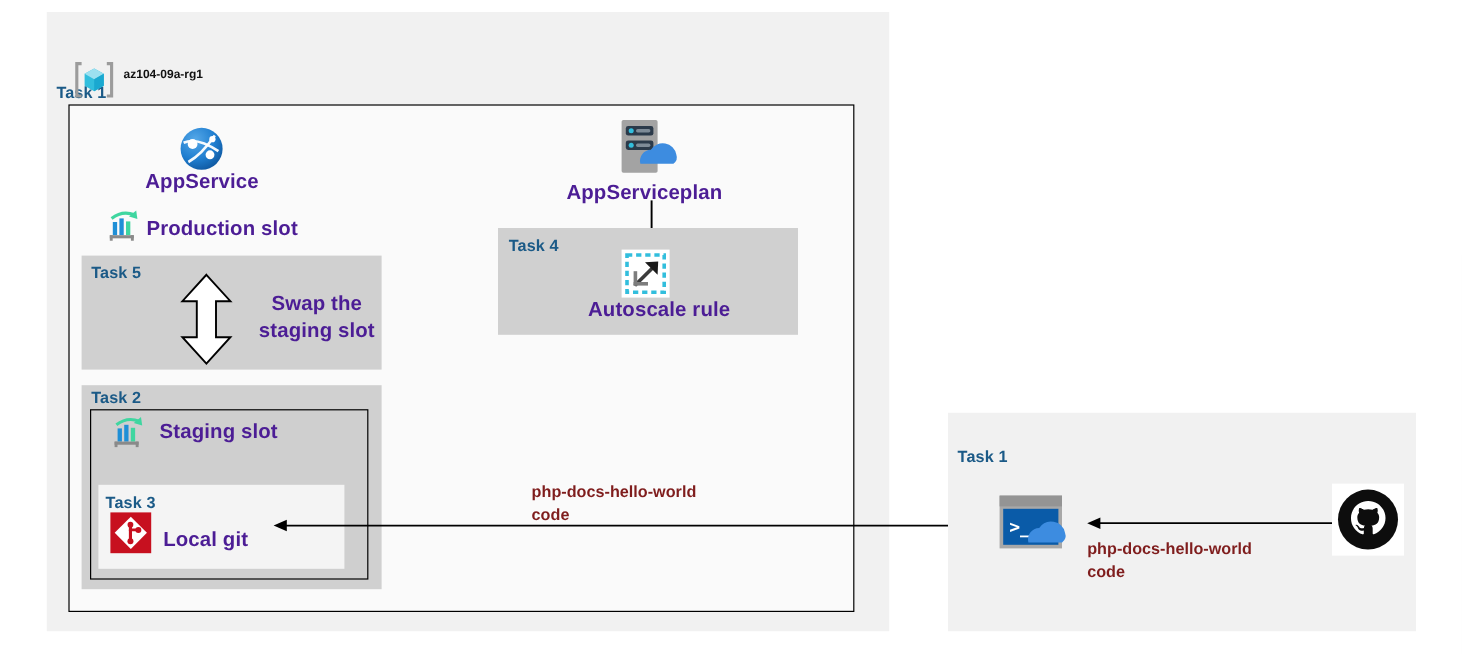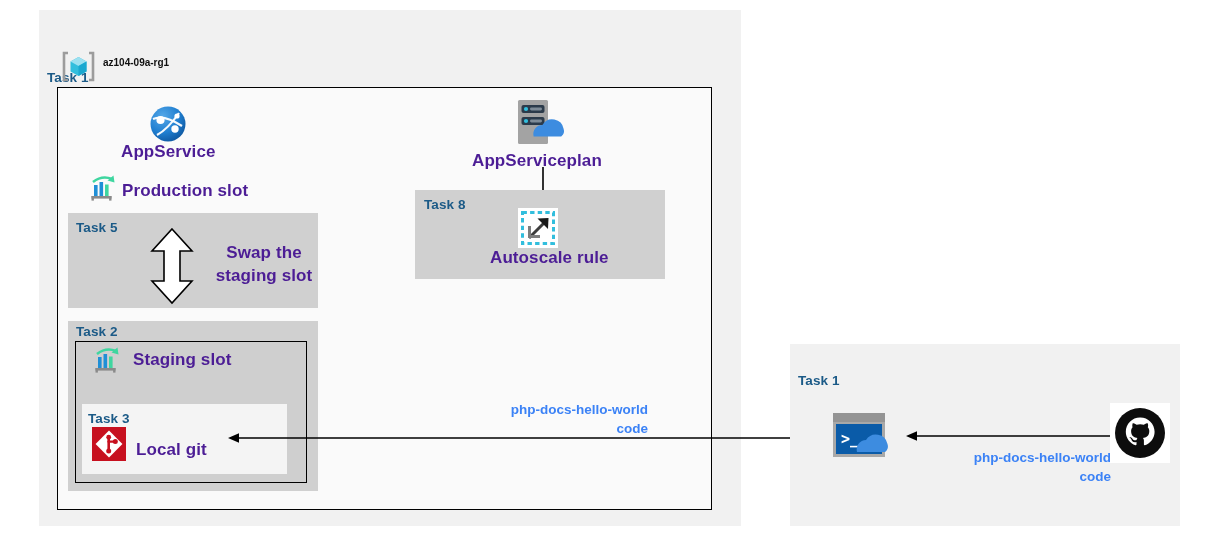--- a/index.html
+++ b/index.html
@@ -49,24 +49,24 @@
     letter-spacing: .1px;
   }
   .node-label.multiline { white-space: normal; text-align: center; line-height: 1.35; }
   .rg-label {
     color: #111111;
     font-size: 10px;
     font-weight: bold;
     white-space: nowrap;
   }
   .center-label {
-    color: #3b82f6;
+    color: #7f1d1d;
     font-size: 13.5px;
     font-weight: bold;
-    text-align: right;
+    text-align: left;
     line-height: 1.4;
   }
   svg { display: block; overflow: visible; }
 </style>
 </head>
 <body>
 
 <div id="canvas">
 
   <div class="abs task-box-light" style="left:39px; top:10px; width:702px; height:516px;"></div>
@@ -186,21 +186,21 @@
   <div class="abs node-label" style="left:472px; top:151px;">AppServiceplan</div>
 
   <div class="abs" style="left:533px; top:167px; width:20px; height:54px;">
     <svg width="20" height="54" viewBox="0 0 20 54">
       <line x1="10" y1="0" x2="10" y2="44" stroke="#000000" stroke-width="1.6"></line>
       <polygon points="10,52 5.2,41 14.8,41" fill="#000000"></polygon>
     </svg>
   </div>
 
   <div class="abs task-box-gray" style="left:415px; top:190px; width:250px; height:89px;"></div>
-  <div class="abs task-label" style="left:424px; top:197px;">Task 8</div>
+  <div class="abs task-label" style="left:424px; top:197px;">Task 4</div>
 
   <div class="abs" style="left:518px; top:208px; width:40px; height:40px;">
     <svg width="40" height="40" viewBox="0 0 40 40">
       <rect x="0" y="0" width="40" height="40" fill="#ffffff"></rect>
       <rect x="4.5" y="4.5" width="31" height="31" fill="none" stroke="#32bedd" stroke-width="3" stroke-dasharray="4.4,3.2"></rect>
       <path d="M11 30 L27 14" stroke="#3c3c3c" stroke-width="3" fill="none"></path>
       <polygon points="30.5,10 30,21 19.5,10.5" fill="#1a1a1a"></polygon>
       <rect x="10" y="18" width="3" height="12" fill="#7d7d7d"></rect>
       <rect x="10" y="27" width="12" height="3" fill="#7d7d7d"></rect>
     </svg>

